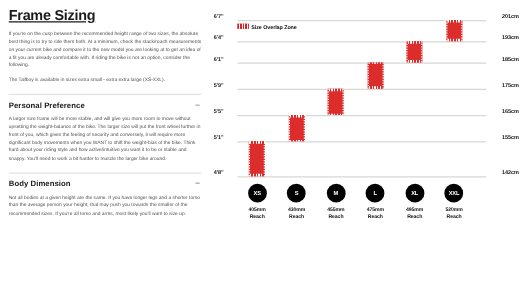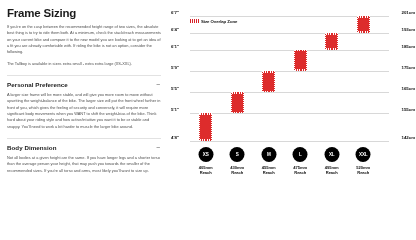--- a/index.html
+++ b/index.html
@@ -22,20 +22,21 @@
     height: 187px;
     padding: 7px 9px 0 7px;
     position: relative;
   }
   .title {
     font-size: 11.5px;
     font-weight: bold;
     color: #1a1a1a;
     letter-spacing: -0.2px;
     margin-bottom: 5px;
+    text-decoration: underline;
   }
   .para {
     font-size: 3.9px;
     line-height: 1.62;
     color: #4d4d4d;
     letter-spacing: 0.01px;
   }
   .para + .para { margin-top: 5px; }
 
   .accordion {

